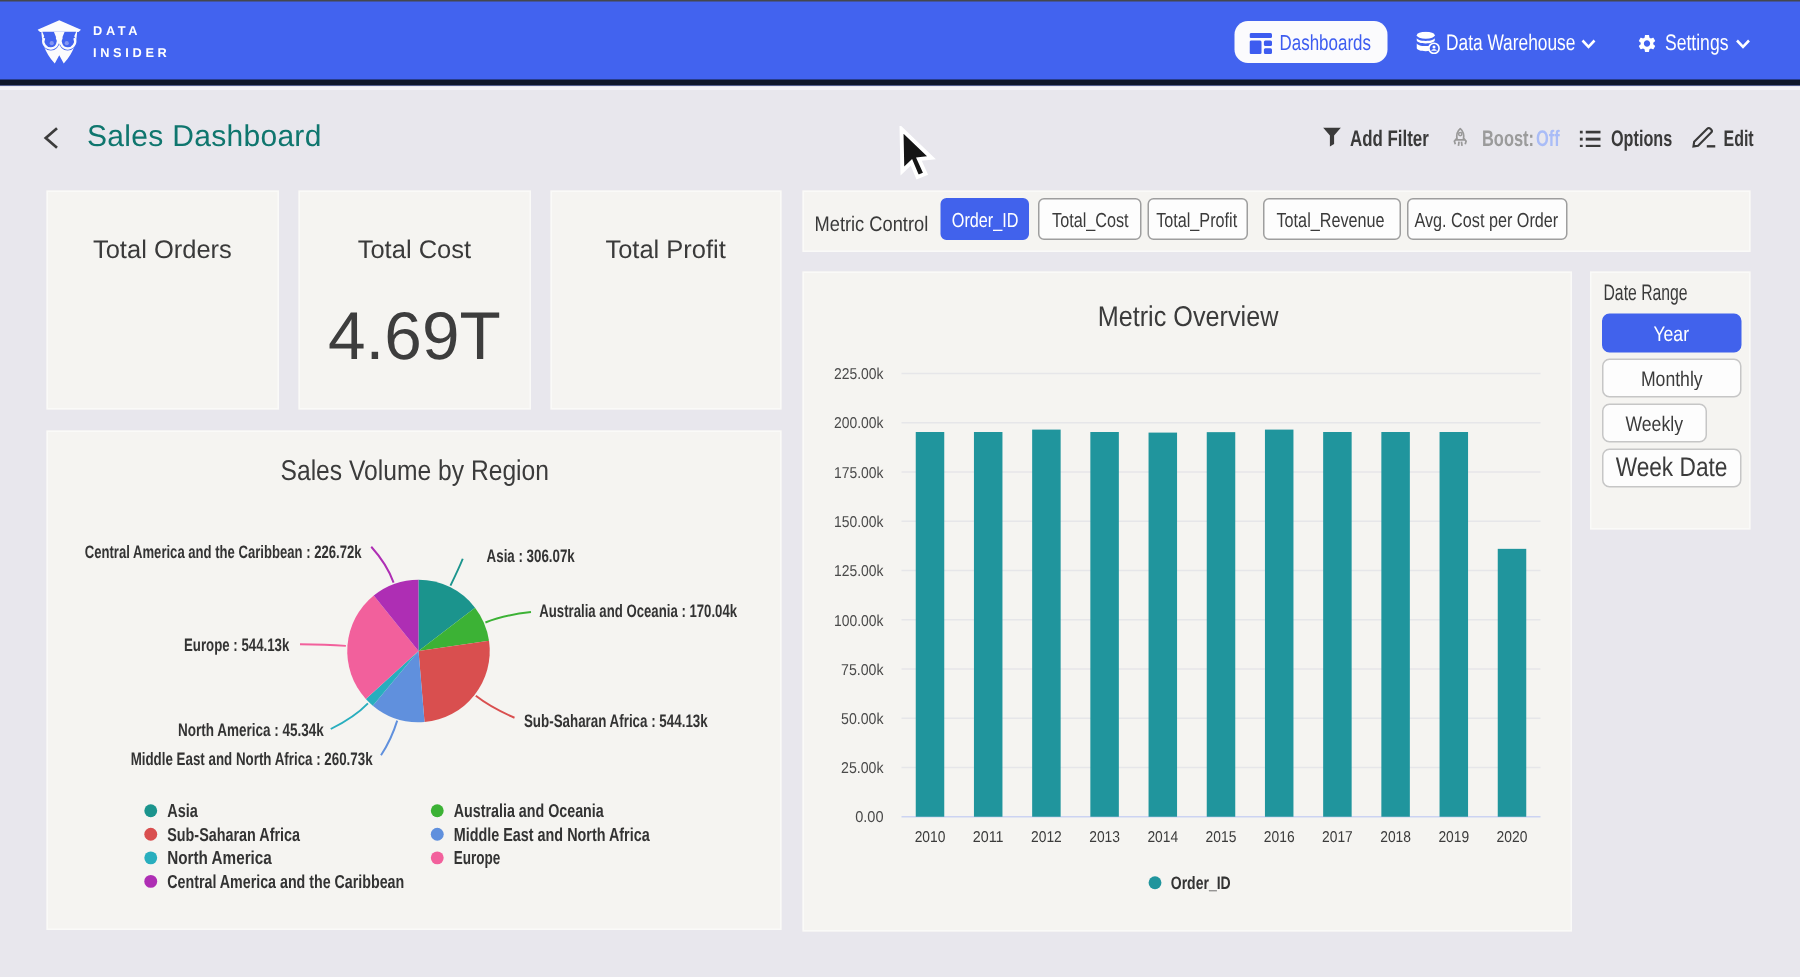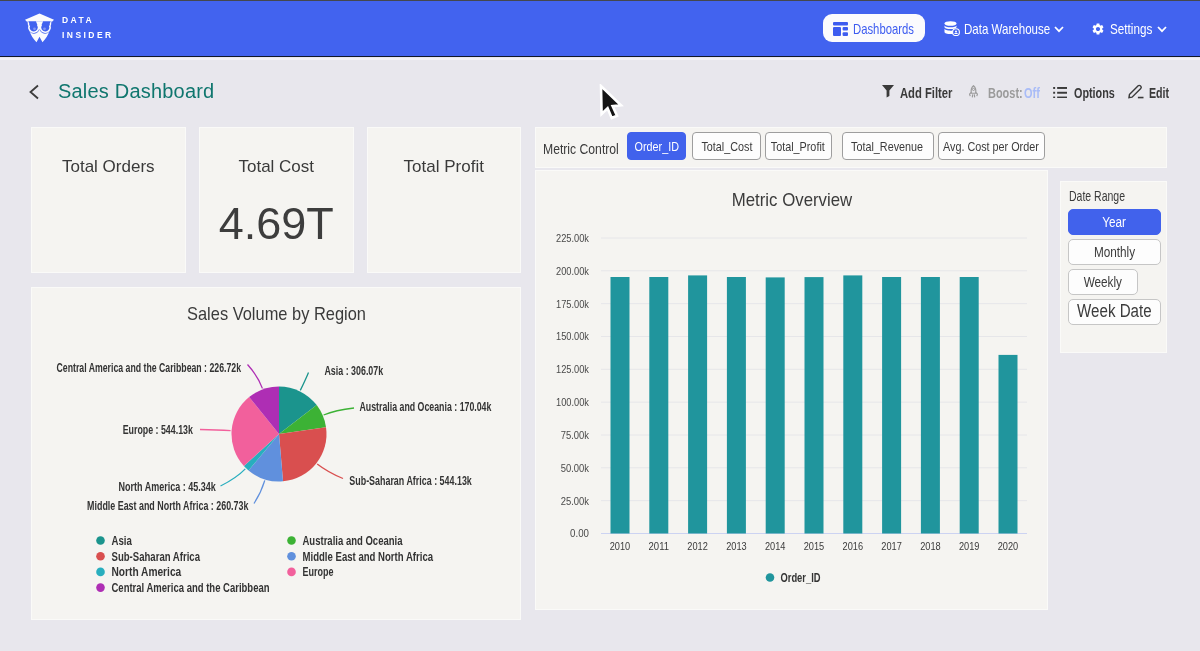--- a/index.html
+++ b/index.html
@@ -2,21 +2,21 @@
 <html><head>
 <meta charset="utf-8">
 <style>
   * { margin:0; padding:0; box-sizing:border-box; }
   html,body { width:1200px; height:651px; overflow:hidden; }
   body { font-family:"Liberation Sans", sans-serif; background:#e8e7ed; position:relative; }
   .abs { position:absolute; }
   .card { position:absolute; background:#f5f4f1; border:1px solid #fafaf8; }
   .cx { display:inline-block; white-space:nowrap; transform-origin:0 50%; }
 
-  .nav { position:absolute; left:0; top:0; width:1200px; height:56.5px; background:#4263ef; border-top:1px solid #44474e; border-bottom:1px solid #0f172a; }
+  .nav { position:absolute; left:0; top:0; width:1200px; height:56.5px; background:#4263ef; border-top:1px solid #44474e; border-bottom:4px solid #0f172a; }
   .logo-text { position:absolute; left:62px; top:12px; color:#fff; font-size:8.5px; font-weight:bold; letter-spacing:2.45px; line-height:14.5px; }
   .nav .abs { color:#fff; font-size:15px; }
 
   .title { position:absolute; left:58px; top:80px; font-size:20px; color:#0f766e; font-weight:500; letter-spacing:.2px; }
   .act { position:absolute; font-size:15px; font-weight:600; color:#3a3a3a; top:83.5px; white-space:nowrap; transform-origin:0 50%; }
 
   .stat { width:154.5px; height:146px; top:127px; text-align:center; }
   .stat .t { margin-top:29px; font-size:17px; font-weight:500; color:#3a3a3a; }
   .stat .v { margin-top:21px; font-size:45px; font-weight:500; color:#3d3d3d; }
 
@@ -176,21 +176,21 @@
       <span>Total_Profit</span>
     </div>
   <div class="btn" style="left:305.5px; top:4px; width:92px;">
       <span>Total_Revenue</span>
     </div>
   <div class="btn" style="left:401.5px; top:4px; width:107px;">
       <span>Avg. Cost per Order</span>
     </div>
 </div>
 
-<div class="card" style="left:535px; top:170px; width:513px; height:440px;">
+<div class="card" style="left:535px; top:181px; width:513px; height:440px;">
   <svg width="511" height="438" viewBox="0 0 511 438" style="display:block" id="barsvg">
     <text x="256" y="35" text-anchor="middle" font-size="19" fill="#3b3b3b" font-weight="500" textLength="120.5" lengthAdjust="spacingAndGlyphs">Metric Overview</text>
     <g id="bars">
         <line x1="65" y1="67.0" x2="491" y2="67.0" stroke="#e6e6e9" stroke-width="1"></line>
         <text x="53" y="70.8" text-anchor="end" font-size="10.5" fill="#4a4a4a" textLength="33.0" lengthAdjust="spacingAndGlyphs">225.00k</text>
         <line x1="65" y1="99.8" x2="491" y2="99.8" stroke="#e6e6e9" stroke-width="1"></line>
         <text x="53" y="103.6" text-anchor="end" font-size="10.5" fill="#4a4a4a" textLength="33.0" lengthAdjust="spacingAndGlyphs">200.00k</text>
         <line x1="65" y1="132.7" x2="491" y2="132.7" stroke="#e6e6e9" stroke-width="1"></line>
         <text x="53" y="136.5" text-anchor="end" font-size="10.5" fill="#4a4a4a" textLength="33.0" lengthAdjust="spacingAndGlyphs">175.00k</text>
         <line x1="65" y1="165.5" x2="491" y2="165.5" stroke="#e6e6e9" stroke-width="1"></line>

